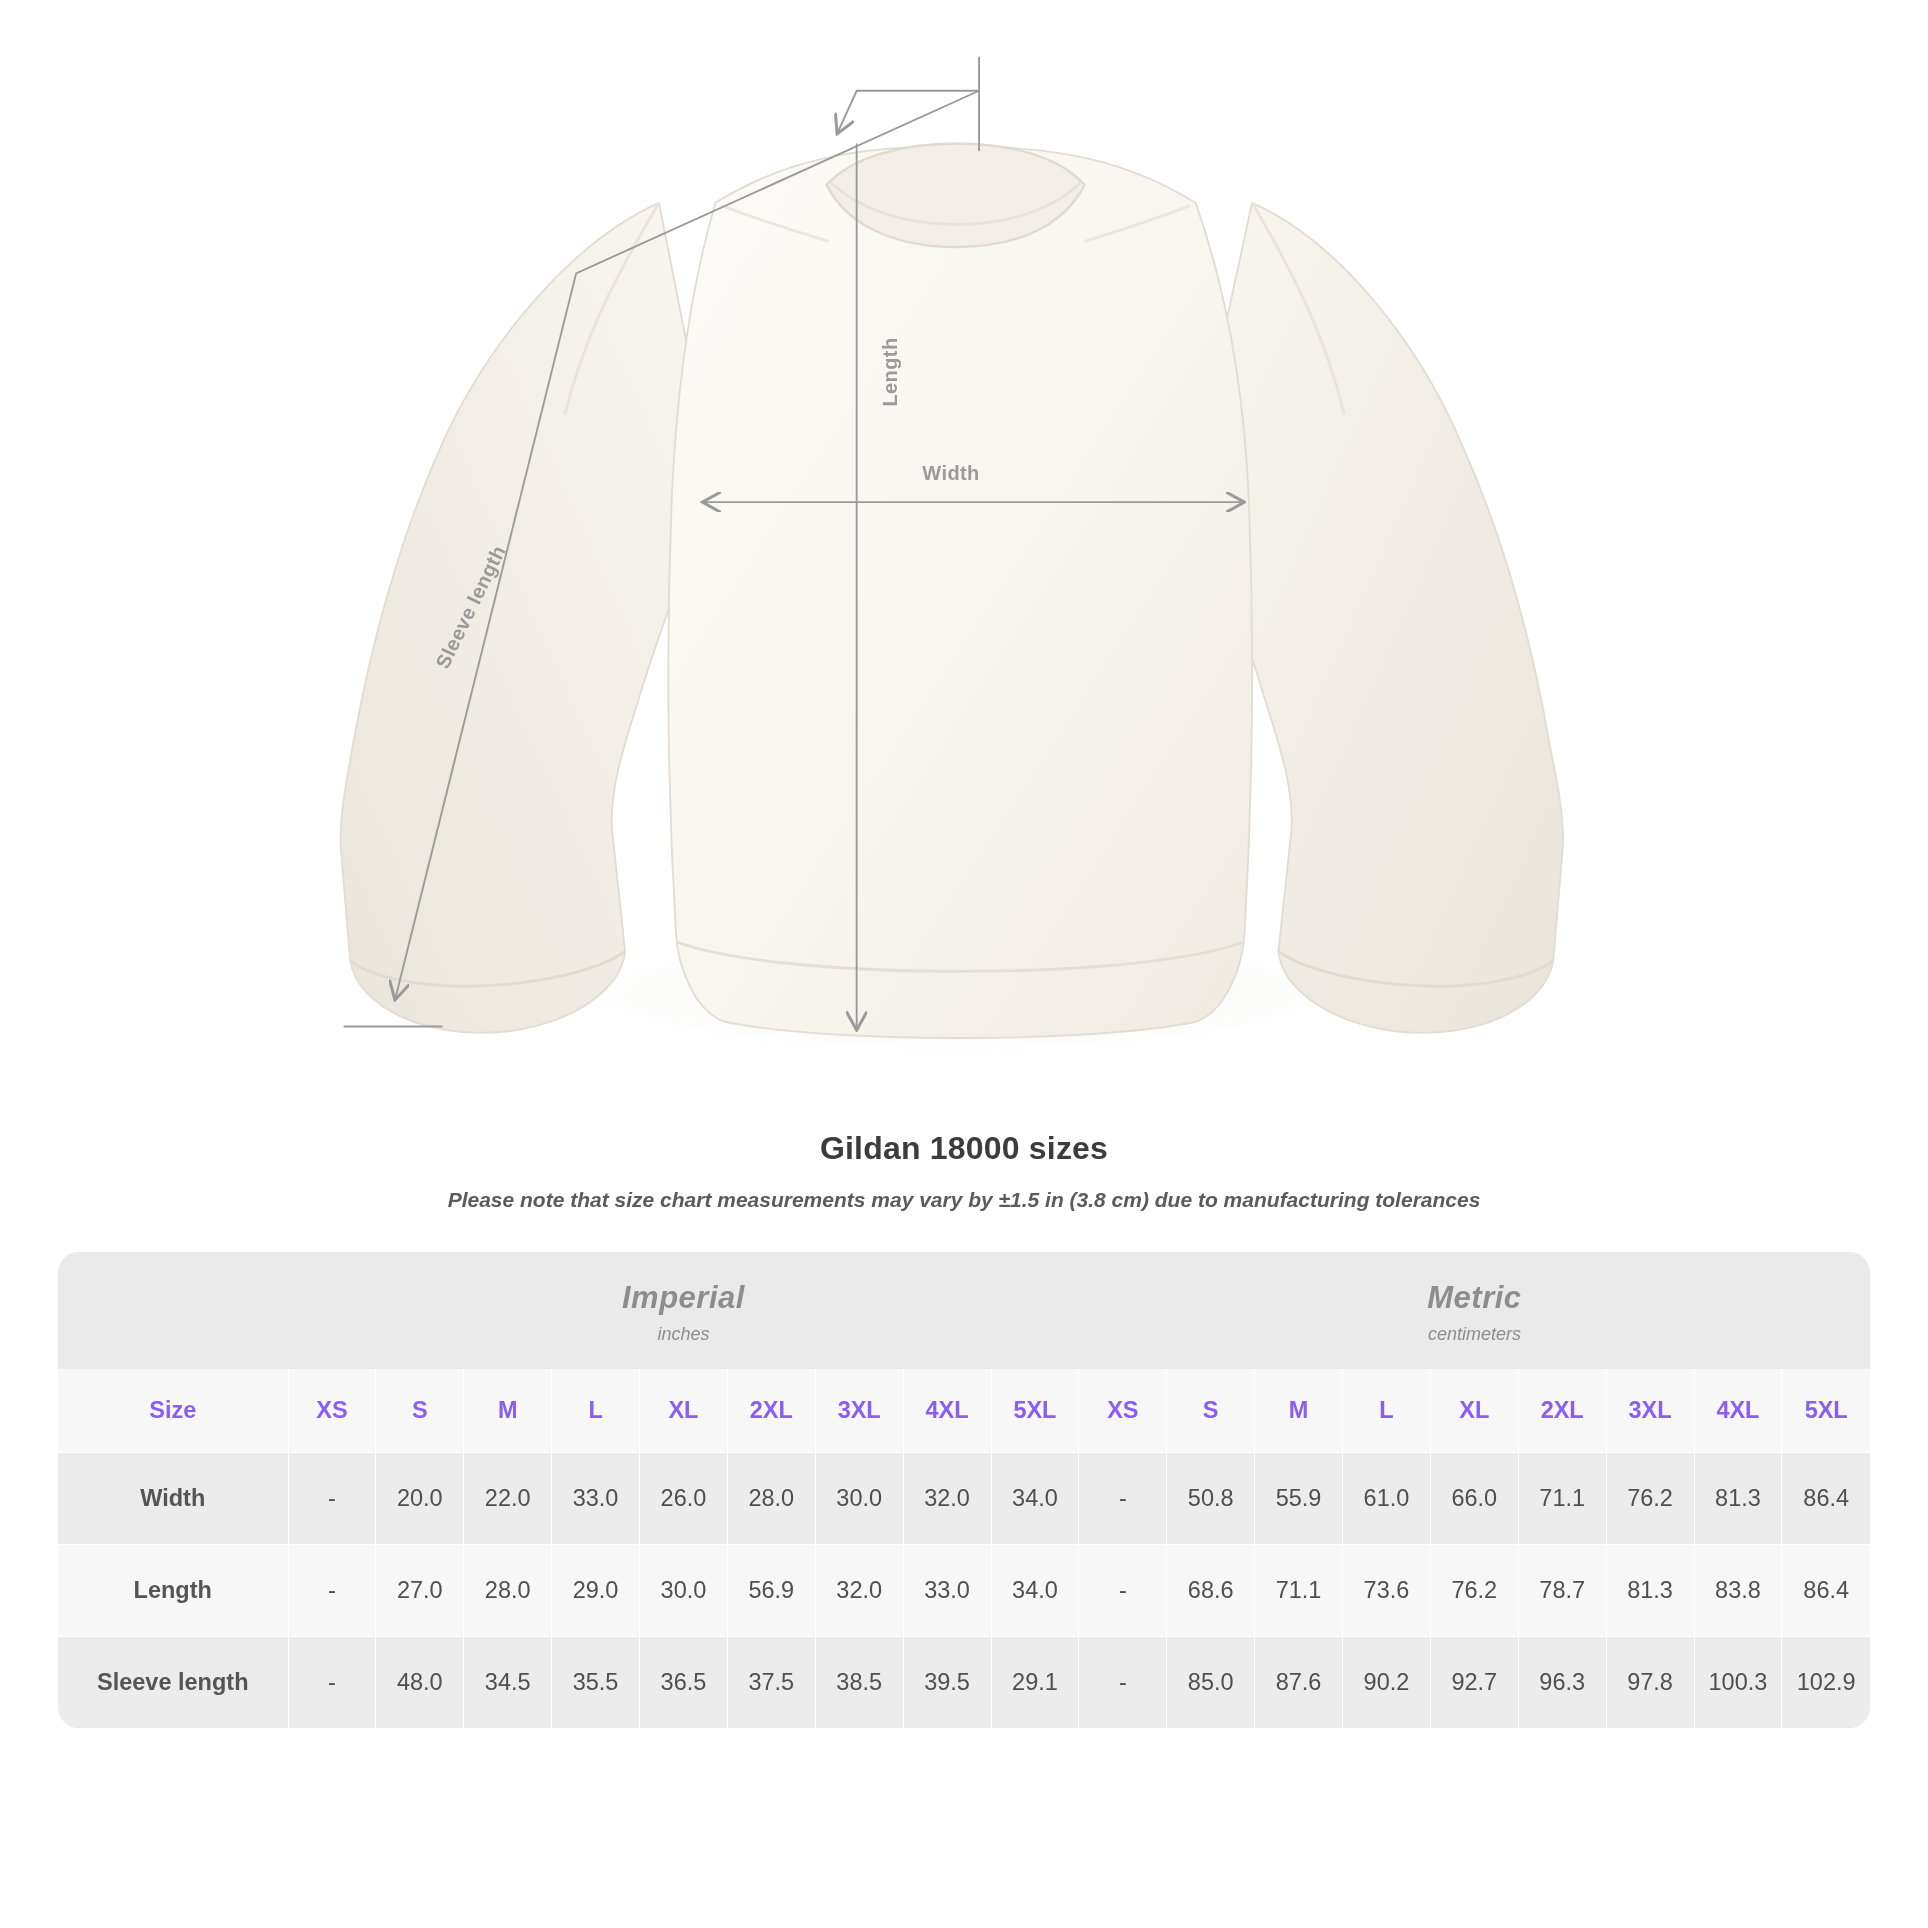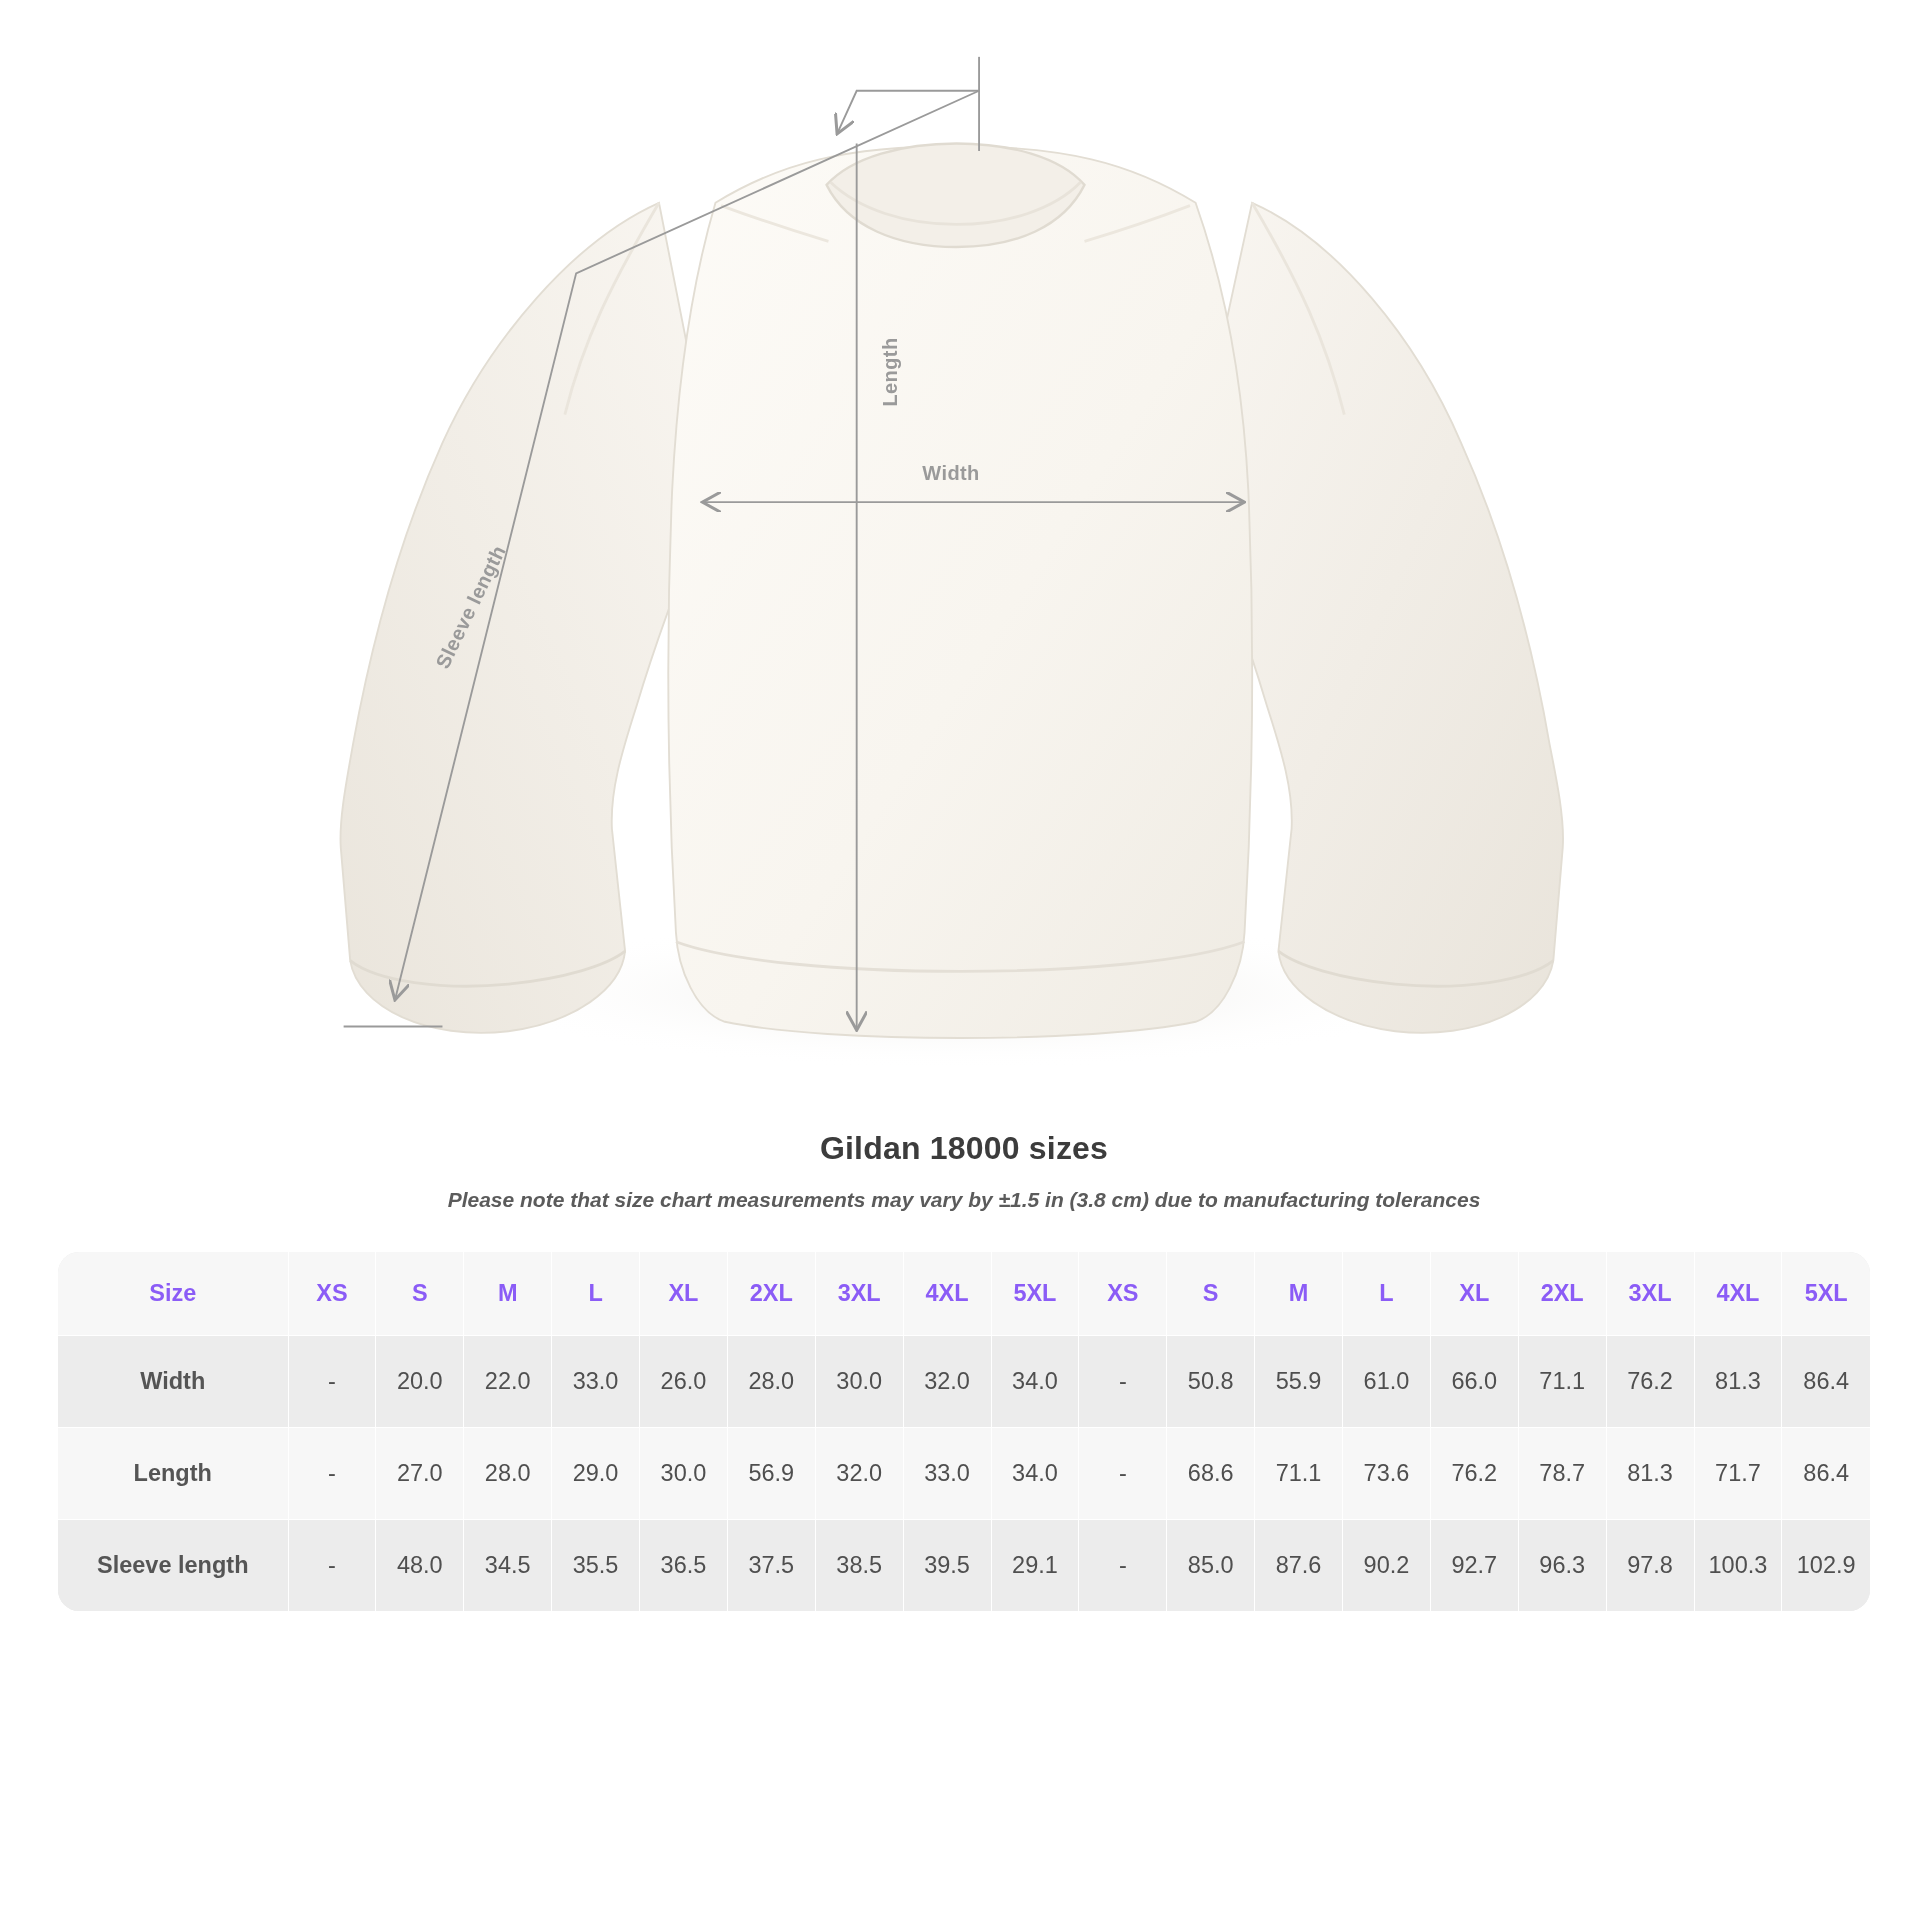--- a/index.html
+++ b/index.html
@@ -263,20 +263,31 @@
           <col>
           <col>
           <col>
           <col>
           <col>
           <col>
           <col>
           <col>
       </colgroup>
       <thead>
+        <tr class="unit-head">
+          <td></td>
+          <td colspan="9">
+            <div class="unit-name">Imperial</div>
+            <div class="unit-sub">inches</div>
+          </td>
+          <td colspan="9">
+            <div class="unit-name">Metric</div>
+            <div class="unit-sub">centimeters</div>
+          </td>
+        </tr>
         <tr class="size-row">
           <td class="rowlabel">Size</td>
           <td>XS</td>
           <td>S</td>
           <td>M</td>
           <td>L</td>
           <td>XL</td>
           <td>2XL</td>
           <td>3XL</td>
           <td>4XL</td>
@@ -325,21 +336,21 @@
           <td>32.0</td>
           <td>33.0</td>
           <td>34.0</td>
           <td>-</td>
           <td>68.6</td>
           <td>71.1</td>
           <td>73.6</td>
           <td>76.2</td>
           <td>78.7</td>
           <td>81.3</td>
-          <td>71.7</td>
+          <td>83.8</td>
           <td>86.4</td>
         </tr>
         <tr class="shaded">
           <td class="rowlabel">Sleeve length</td>
           <td>-</td>
           <td>48.0</td>
           <td>34.5</td>
           <td>35.5</td>
           <td>36.5</td>
           <td>37.5</td>

